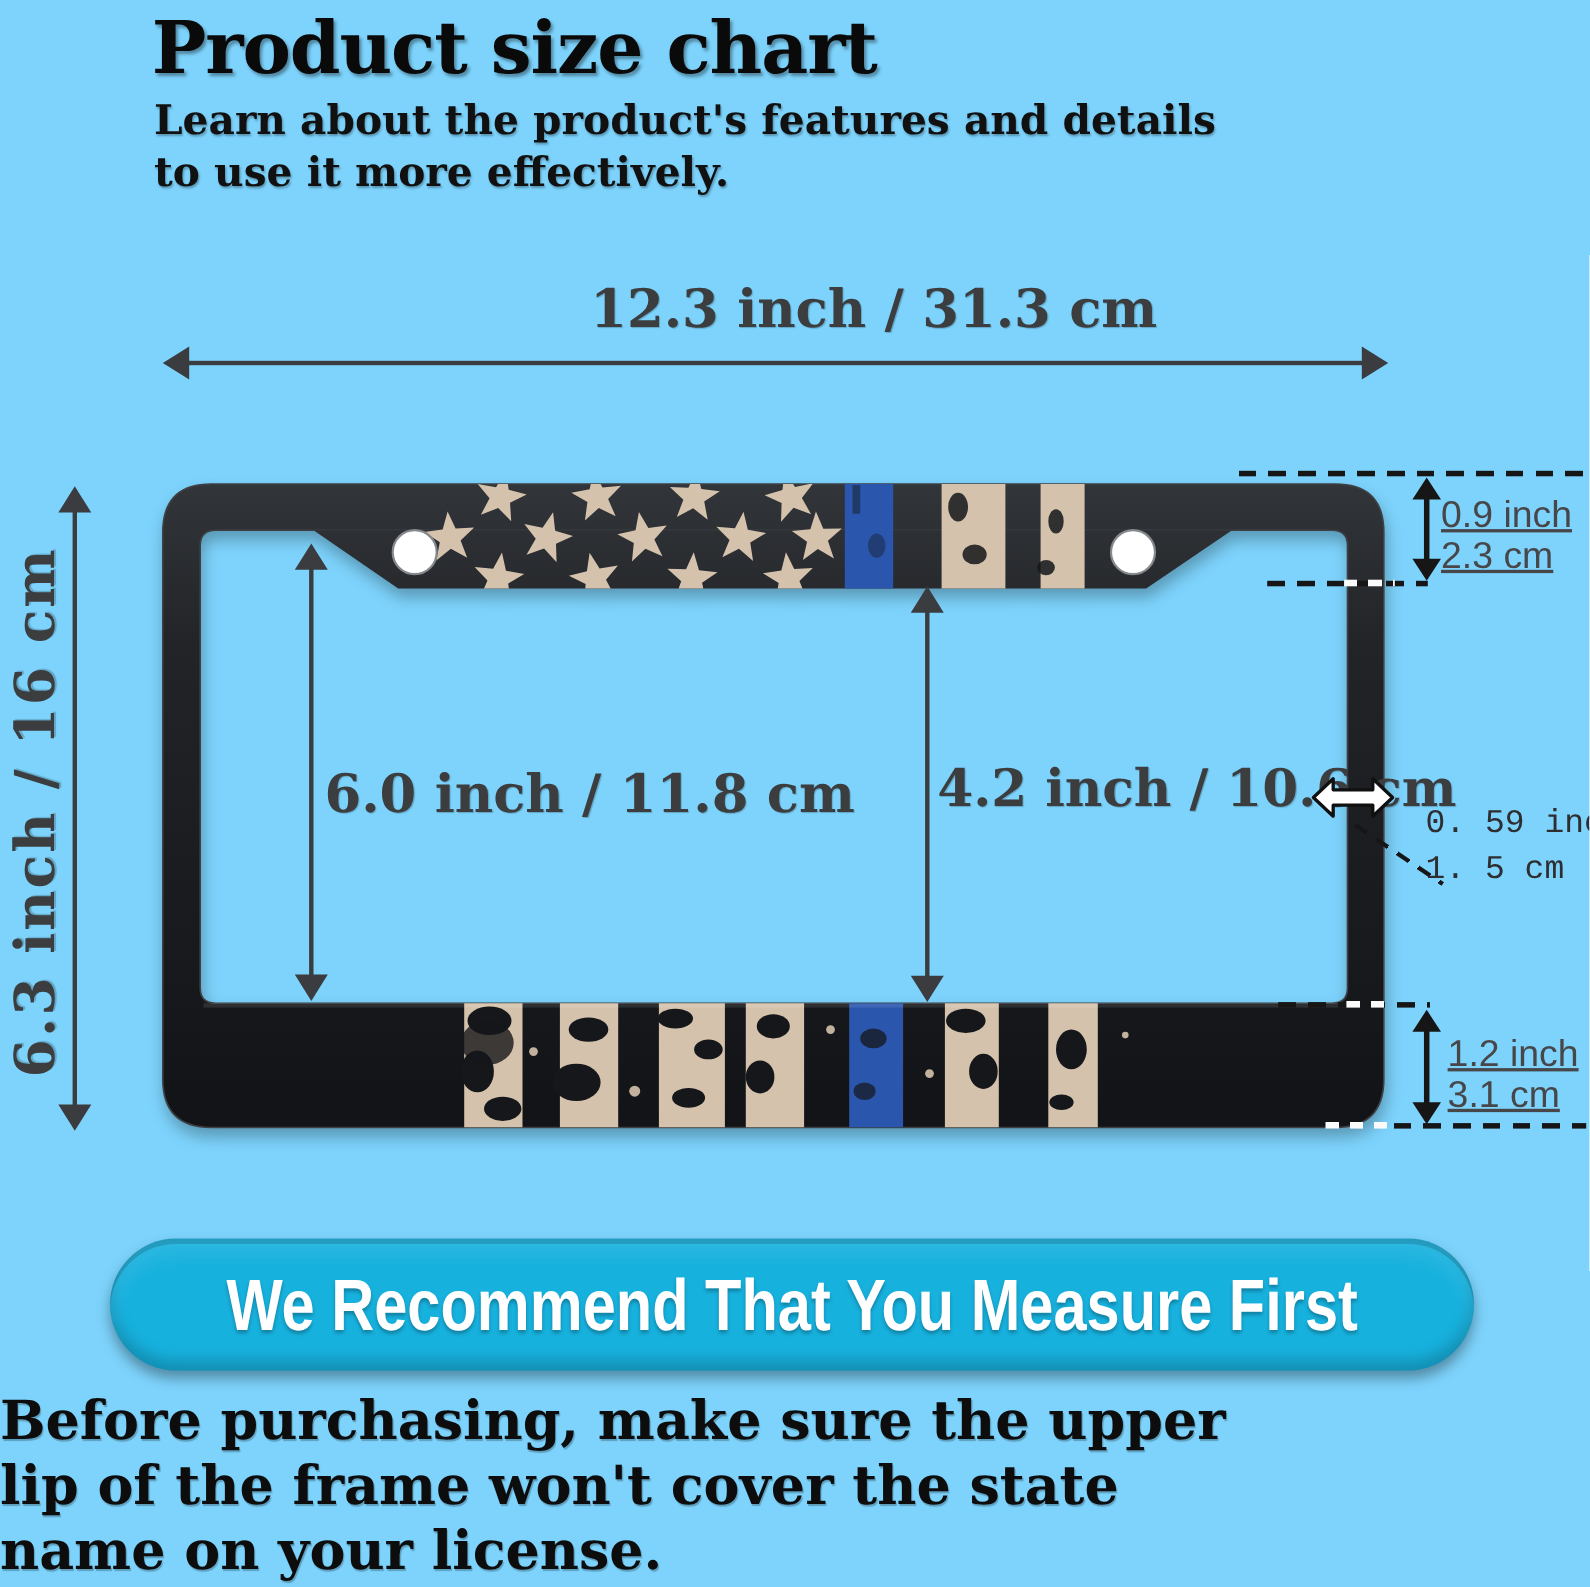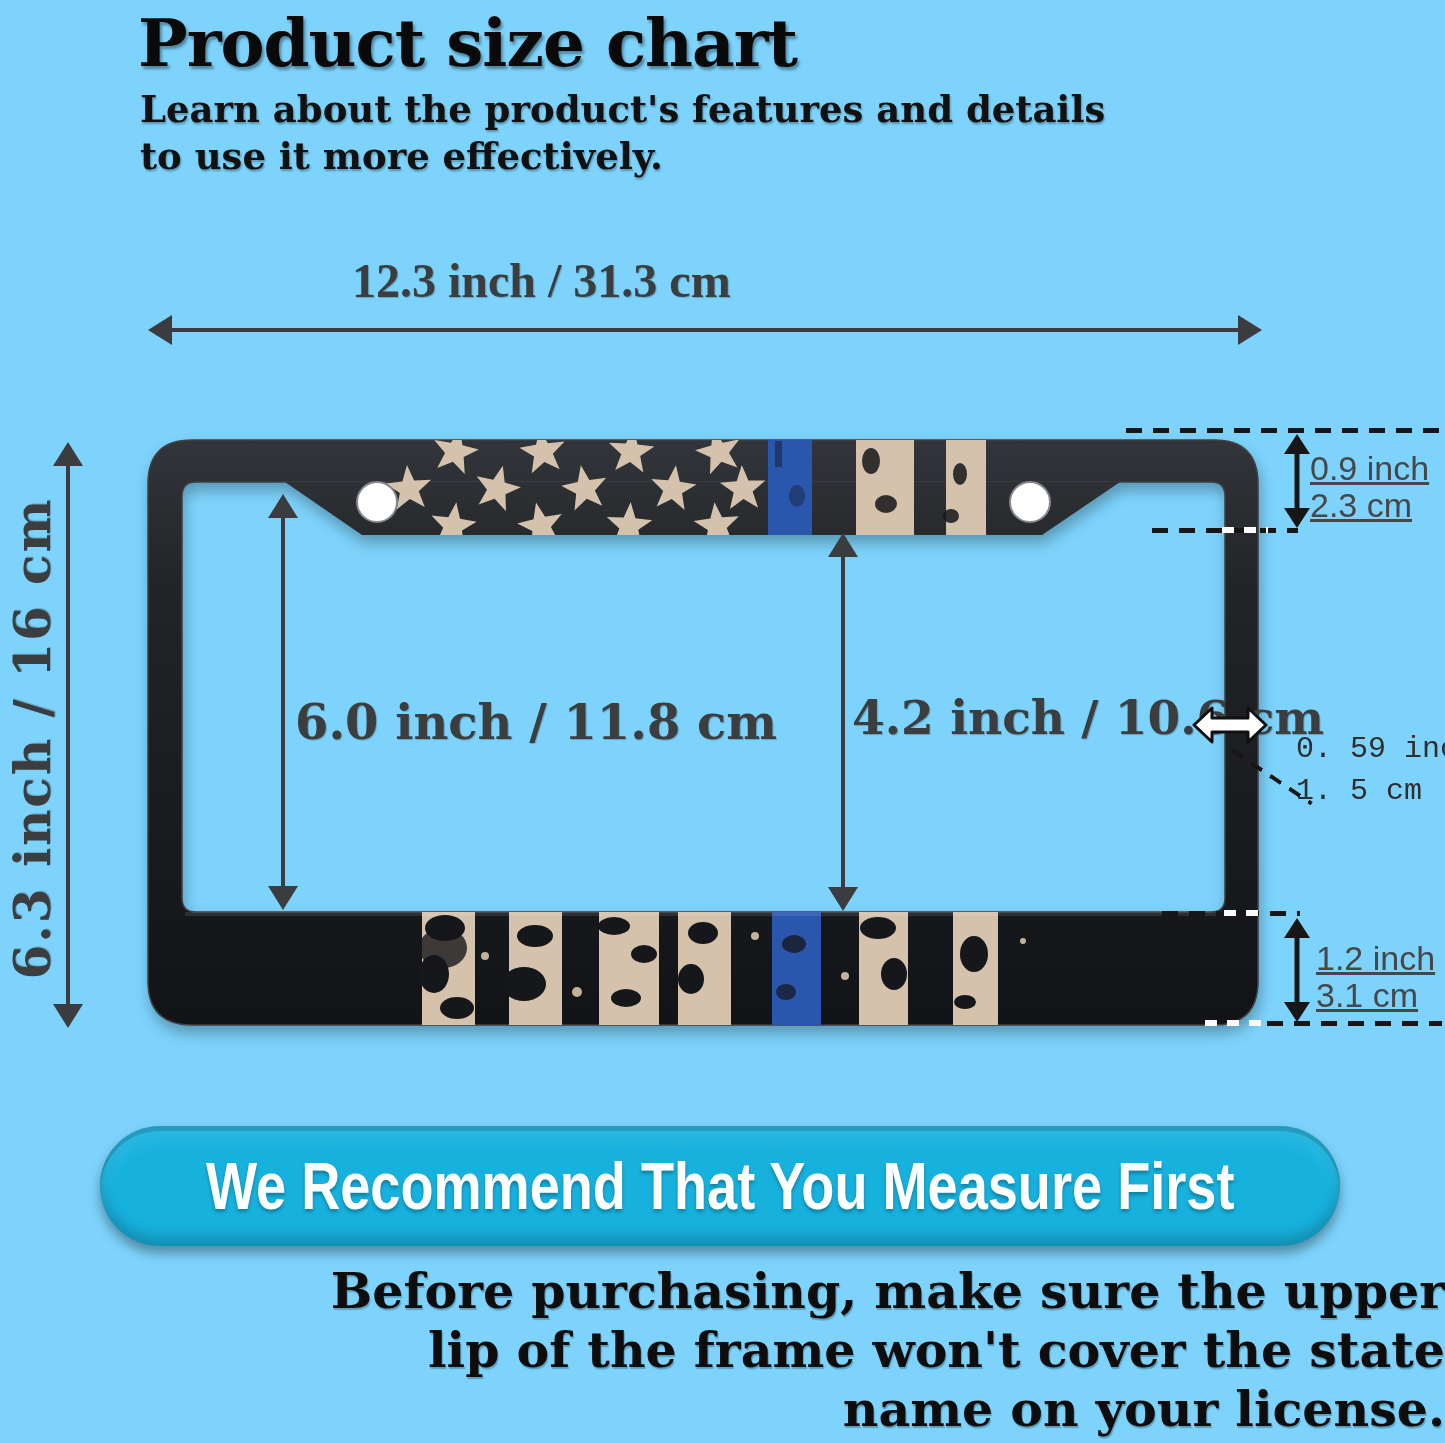--- a/index.html
+++ b/index.html
@@ -6,25 +6,25 @@
   .canvas{position:relative;width:1445px;height:1443px;background:#7dd3fc;overflow:hidden;
           font-family:"Liberation Sans",sans-serif;}
 
   
   .title{position:absolute;left:138px;top:4px;font:700 66px "DejaVu Serif",serif;
          color:#0a0a0a;letter-spacing:-1px;text-shadow:2px 3px 3px rgba(0,0,0,.38);white-space:nowrap;}
   .subtitle{position:absolute;left:140px;top:86px;font:700 37px "DejaVu Serif",serif;color:#111;
             line-height:47px;text-shadow:1px 2px 2px rgba(0,0,0,.3);}
   .dim{position:absolute;font:700 48px "DejaVu Serif",serif;color:#3b3d3f;
        text-shadow:1px 1px 1px rgba(0,0,0,.22);white-space:nowrap;}
-  .dim.center{width:700px;text-align:left;font-family:Liberation Serif, serif;}
+  .dim.center{width:700px;text-align:right;}
   .dim.rot{width:560px;text-align:center;transform:rotate(-90deg);letter-spacing:2px;font-size:50px;}
   .mlabel{position:absolute;font:400 34px "Liberation Sans",sans-serif;color:#47474a;line-height:37px;white-space:nowrap;text-decoration:underline;}
   .mono{position:absolute;font:400 30px "Liberation Mono","DejaVu Sans Mono",monospace;color:#2e2e30;line-height:42px;white-space:nowrap;}
-  .footer{position:absolute;left:0;top:1262px;width:1445px;text-align:right;
+  .footer{position:absolute;left:0;top:1262px;width:1445px;text-align:left;
           font:700 49px "DejaVu Serif",serif;color:#0d0d0d;line-height:59px;
           text-shadow:1px 2px 1px rgba(0,0,0,.25);}
 
   
   .banner{position:absolute;left:100px;top:1126px;width:1240px;height:120px;border-radius:62px;
           background:var(--banner-blue,#17b1de);
           box-shadow:inset 0 5px 0 rgba(0,0,0,.14), inset 0 -9px 14px rgba(0,0,0,.2),
                      inset 0 14px 18px rgba(255,255,255,.10), 0 7px 12px rgba(0,0,0,.35);
           display:flex;align-items:center;justify-content:center;}
   .banner span{font:700 66px "Liberation Sans",sans-serif;color:#fff;transform:scaleX(.82);

